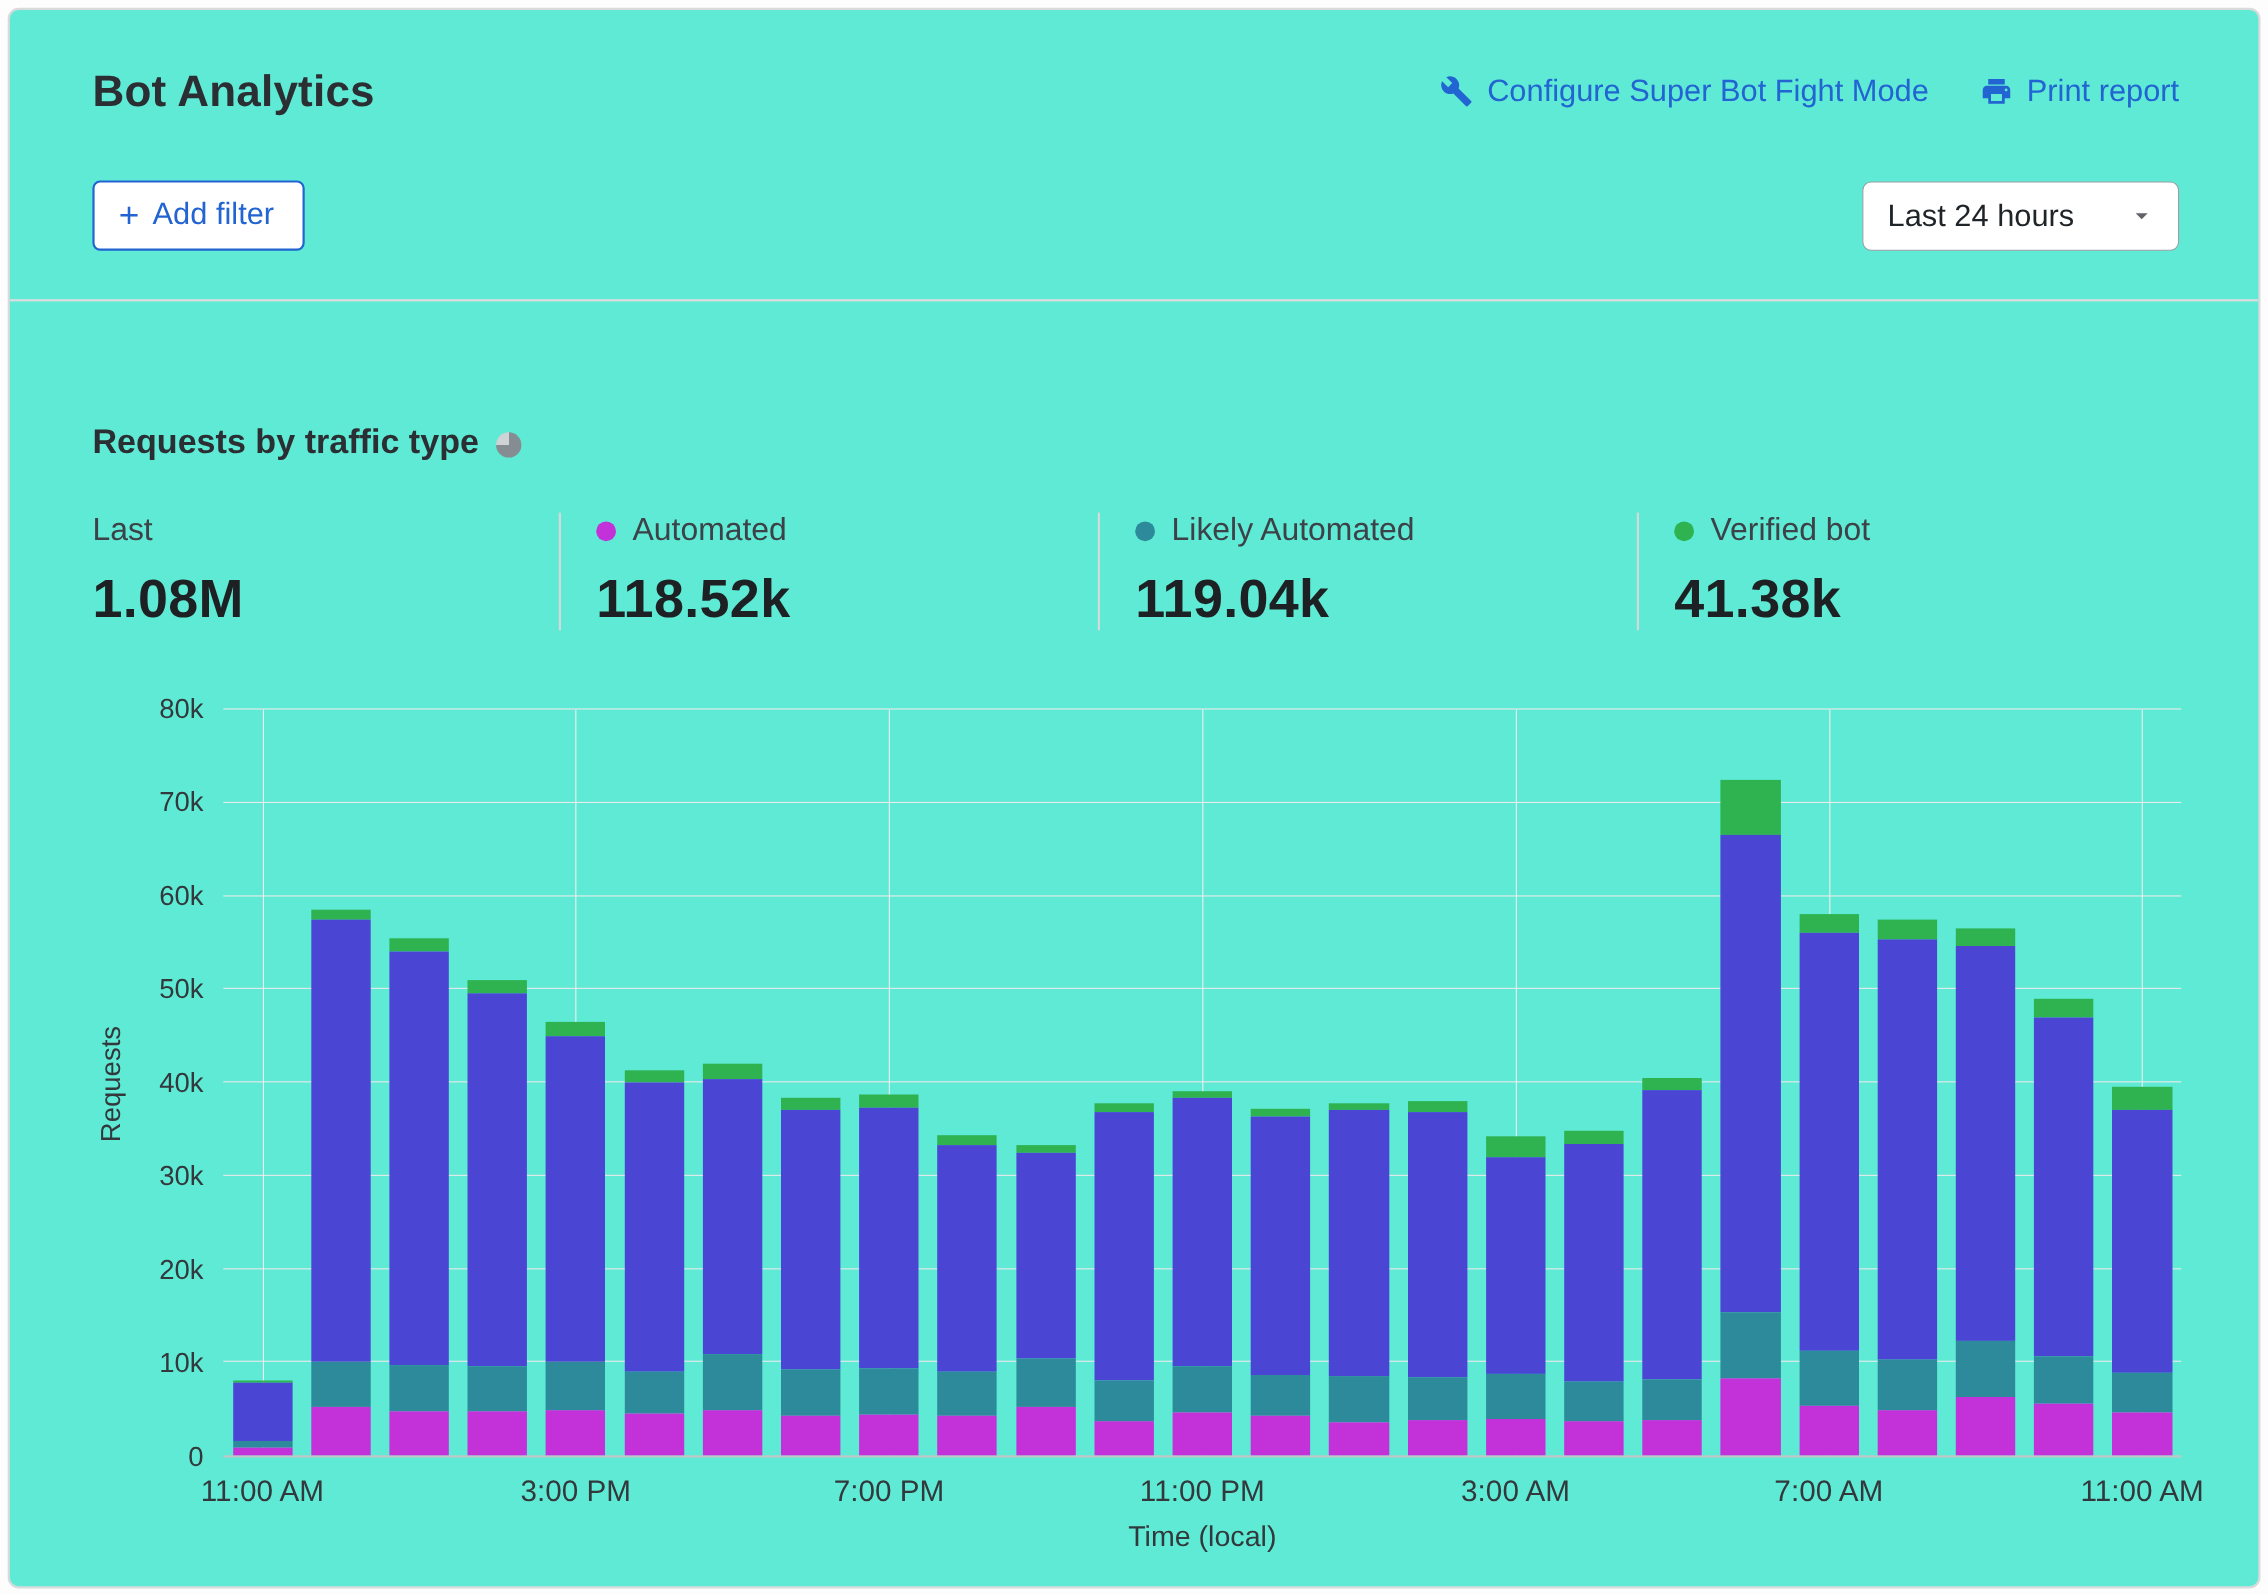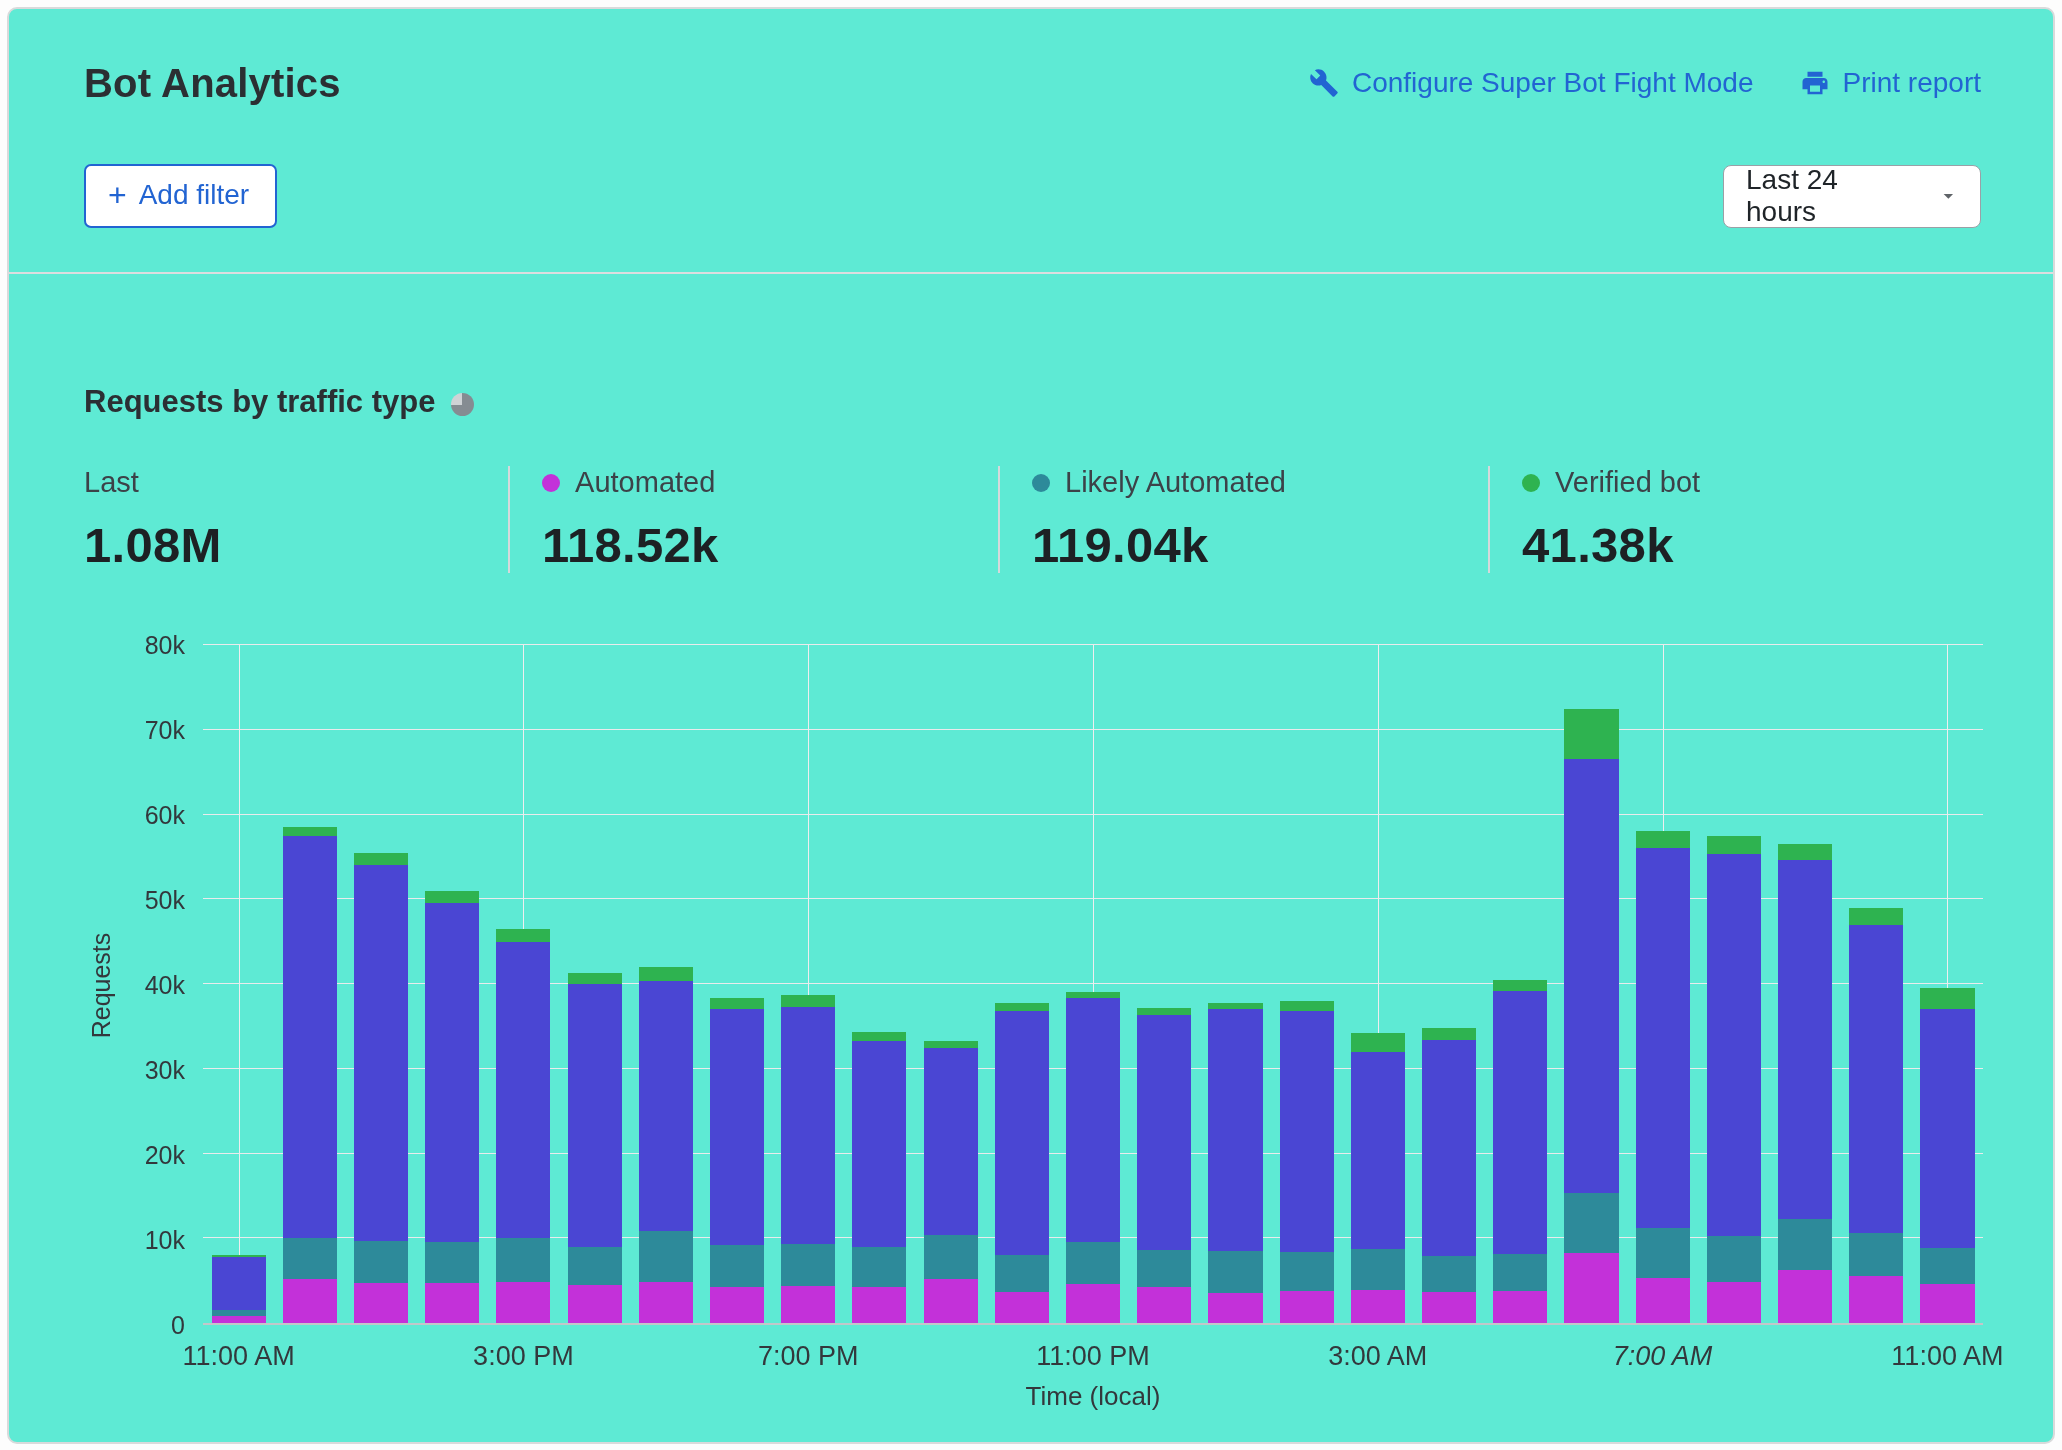--- a/index.html
+++ b/index.html
@@ -17,21 +17,21 @@
 
   .controls-row { display:flex; justify-content:space-between; align-items:center; padding:58px 72px 0 75px; }
   .add-filter {
     display:inline-flex; align-items:center; gap:12px;
     border:2px solid var(--accent,#2264d2); color:var(--accent,#2264d2);
     background:#fff; font-size:28px; padding:13px 26px 15px 22px; border-radius:7px; cursor:pointer;
     font-family:"Liberation Sans", sans-serif;
   }
   .plus { font-size:32px; line-height:24px; font-weight:400; }
   .time-select {
-    width:258px; height:63px; border:1px solid #9aa0a6; border-radius:8px;
+    width:288px; height:63px; border:1px solid #9aa0a6; border-radius:8px;
     display:flex; align-items:center; justify-content:space-between;
     padding:0 20px 0 22px; font-size:28px; color:#1f2428; cursor:pointer; background:#fff;gap:43px;
   }
   .time-select svg { width:26px; height:26px; fill:#5f6368; }
 
   .divider { height:2px; background:#dcdddf; margin-top:44px; }
 
   
   .section-title-row { display:flex; align-items:center; gap:16px; padding:110px 75px 0; }
   .section-title { font-size:31px; font-weight:bold; color:#2b2f33; }
@@ -372,19 +372,19 @@
             </div>
           </div>
         </div>
     </div>
     <div class="x-labels">
         <div class="x-label" style="left: 2%;">11:00 AM</div>
         <div class="x-label" style="left: 18%;">3:00 PM</div>
         <div class="x-label" style="left: 34%;">7:00 PM</div>
         <div class="x-label" style="left: 50%;">11:00 PM</div>
         <div class="x-label" style="left: 66%;">3:00 AM</div>
-        <div class="x-label" style="left: 82%; font-style: italic;">7:00 AM</div>
+        <div class="x-label" style="left: 82%;">7:00 AM</div>
         <div class="x-label" style="left: 98%;">11:00 AM</div>
       </div>
     <div class="x-title">Time (local)</div>
   </div>
 
 </div>
 
 </body></html>

